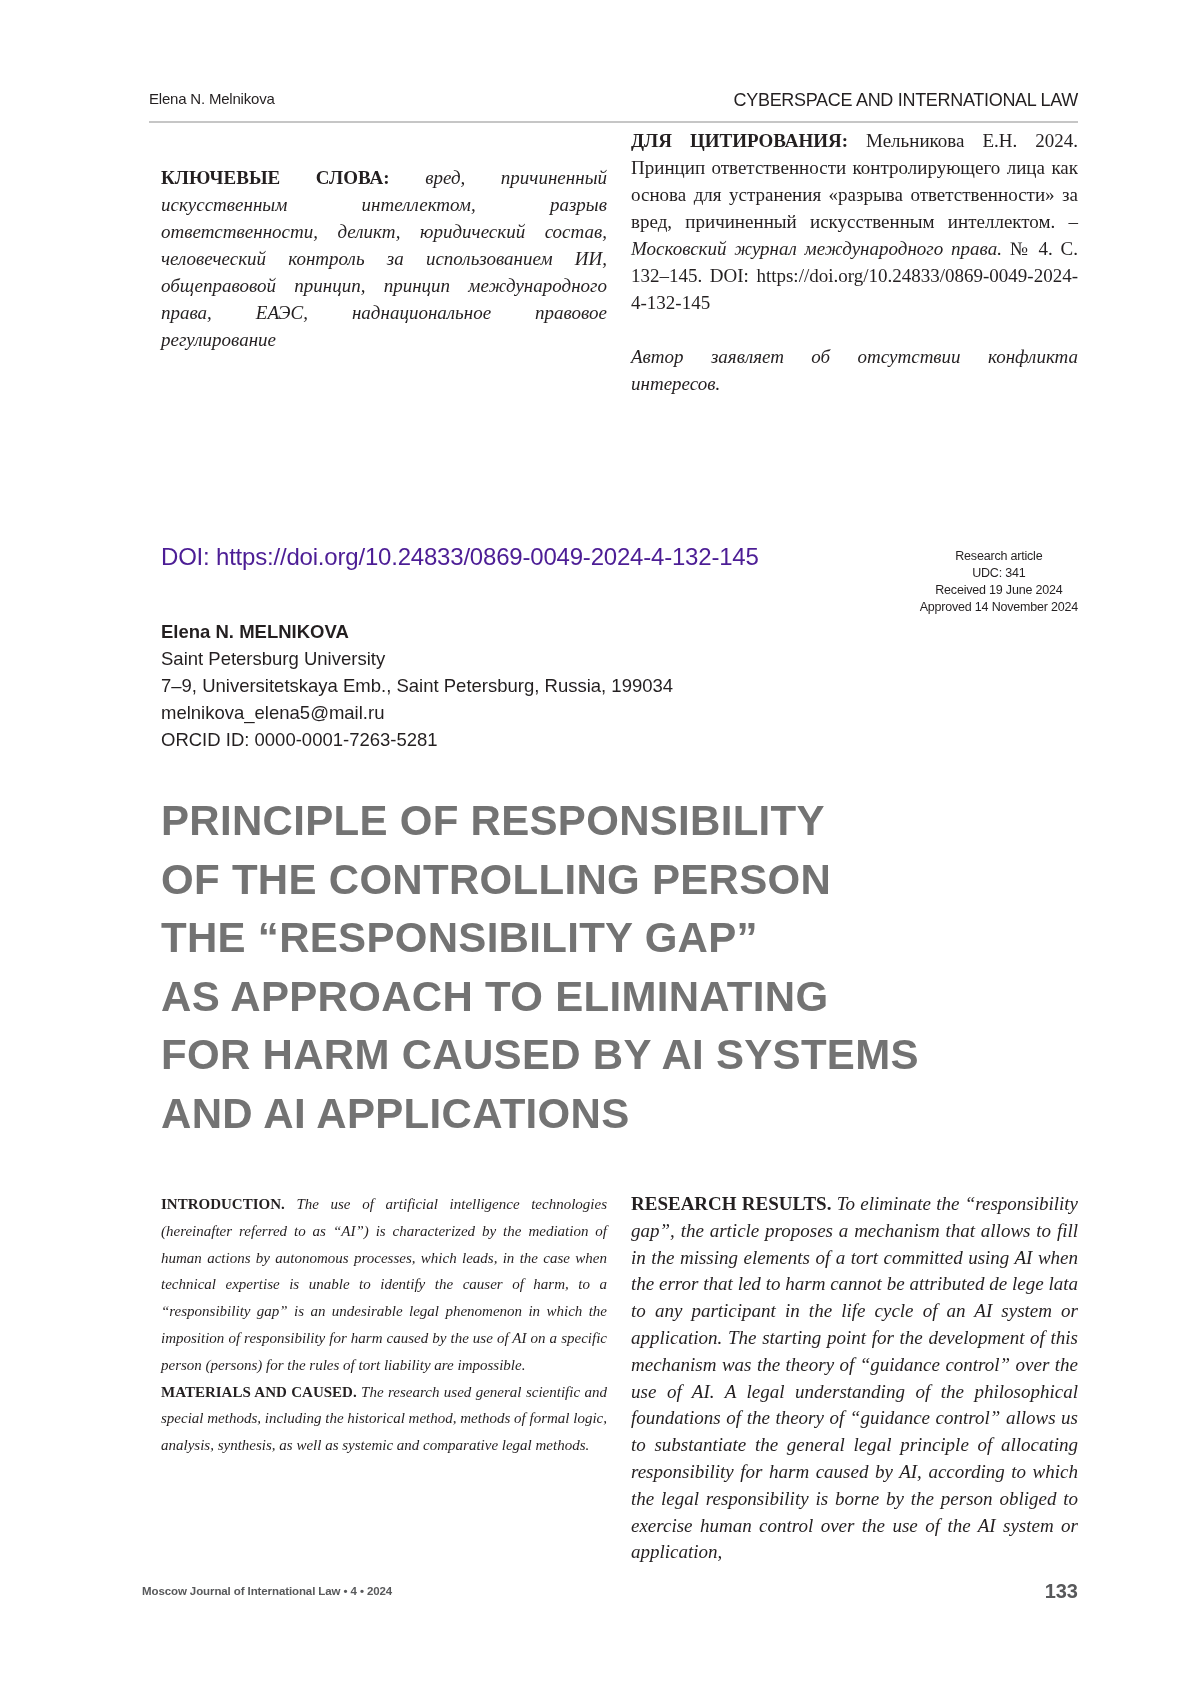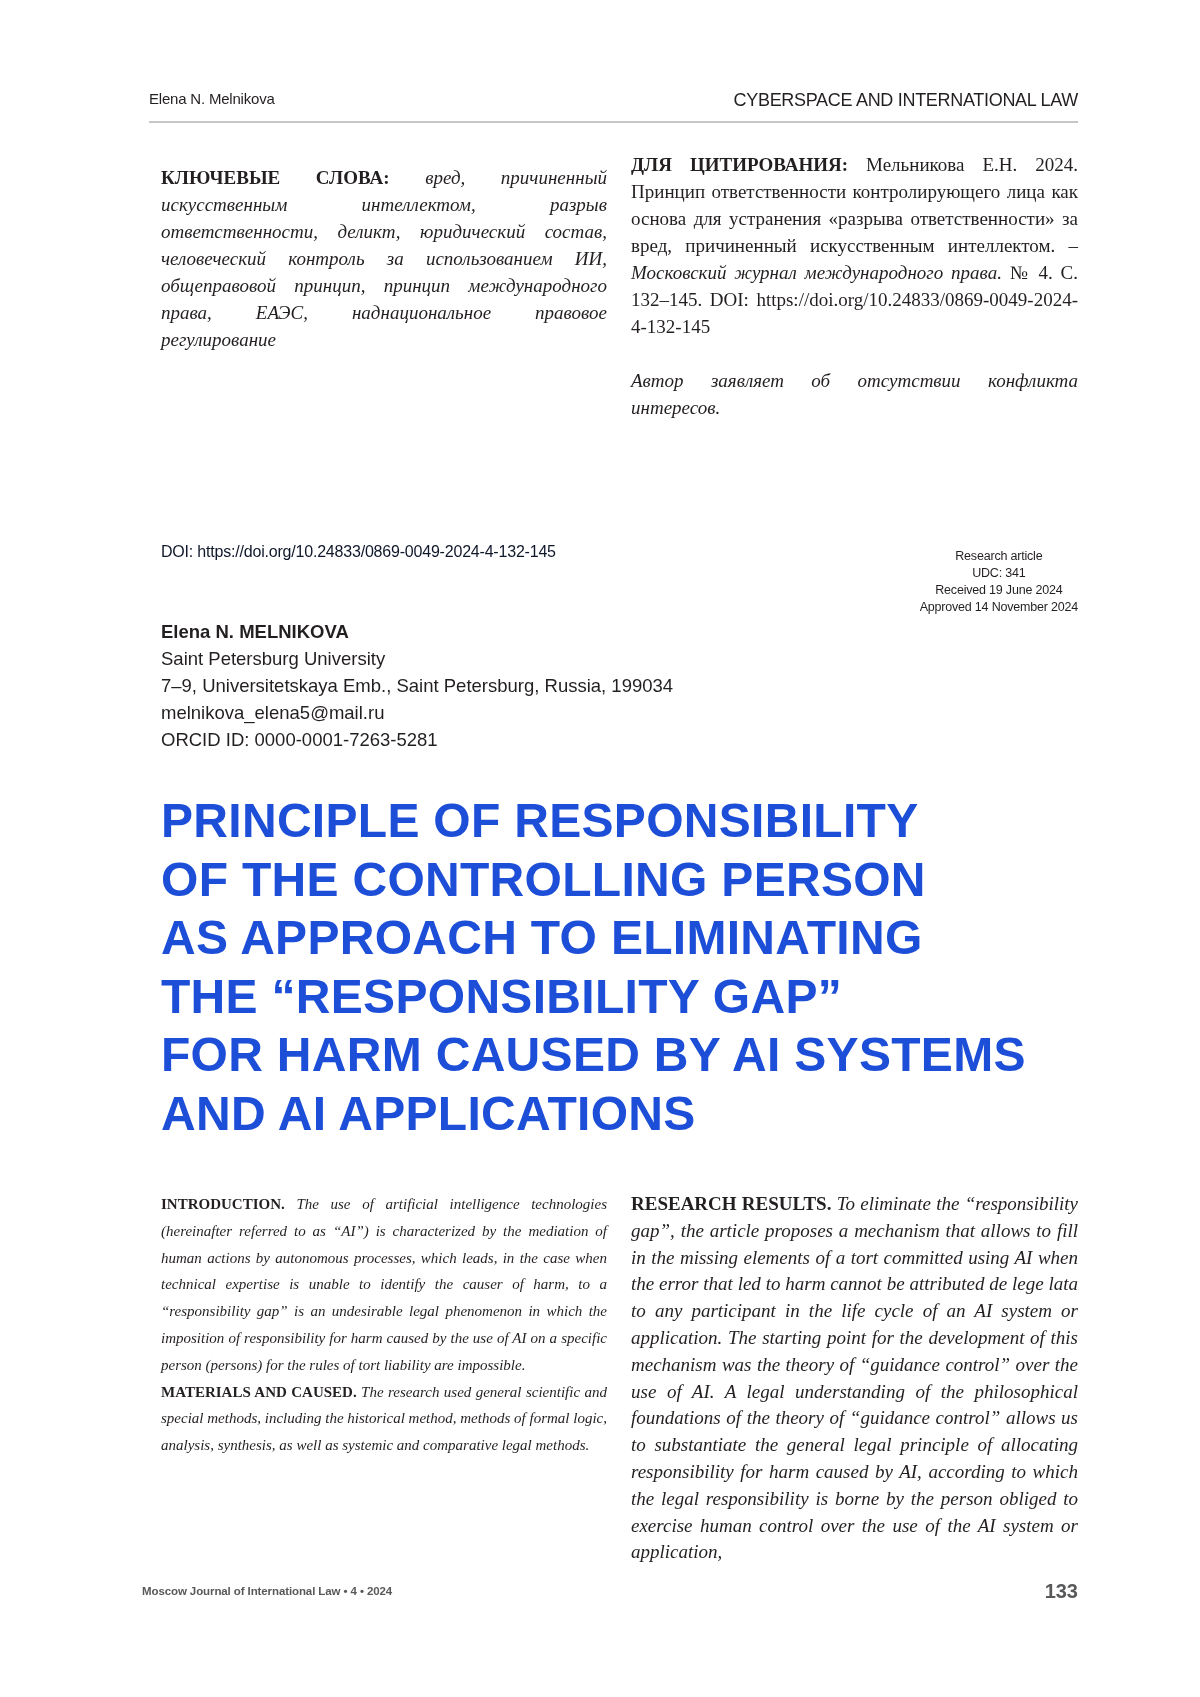--- a/index.html
+++ b/index.html
@@ -12,34 +12,34 @@
   #run-author { left: 149px; top: 90px; font-size: 15px; letter-spacing: -0.2px; color: #231f20; }
   #run-section { right: 122px; top: 90px; font-size: 18px; letter-spacing: -0.3px; color: #231f20; text-align: right; }
   #header-rule { left: 149px; top: 121px; width: 929px; height: 2px; background: #c6c6c6; }
 
   
   .col { position: absolute; font-size: 19px; line-height: 27px; text-align: justify; hyphens: manual; color: #231f20; }
   .col p { margin: 0; }
   .col .lbl { font-weight: bold; font-style: normal; }
   .col .it { font-style: italic; }
   #ru-left { left: 161px; top: 137px; width: 446px; }
-  #ru-right { left: 631px; top: 151px; width: 447px; }
+  #ru-right { left: 631px; top: 127px; width: 447px; }
   .gap { height: 27px; }
 
   
-  #doi-line { left: 161px; top: 543px; font-size: 16px; letter-spacing: -0.2px; color: #0f172a; }
+  #doi-line { left: 161px; top: 543px; font-size: 24px; letter-spacing: -0.2px; color: #4c1d95; }
   #article-meta { right: 122px; top: 548px; font-size: 12.5px; line-height: 17px; text-align: center; color: #231f20; letter-spacing: -0.2px; }
 
   
   #author-block { left: 161px; top: 618px; font-size: 18.5px; line-height: 27px; color: #231f20; }
   #author-block div { white-space: nowrap; }
   #author-name { font-weight: bold; }
 
   
-  #article-title { left: 161px; top: 792px; font-size: 48px; line-height: 58.5px; font-weight: bold; color: #1d4ed8; letter-spacing: 0.3px; }
+  #article-title { left: 161px; top: 792px; font-size: 42px; line-height: 58.5px; font-weight: bold; color: #737373; letter-spacing: 0.3px; }
   #article-title div { white-space: nowrap; }
 
   
   #abs-left { left: 161px; top: 1191px; width: 446px; line-height: 26.8px; font-size: 15px; }
   #abs-right { left: 631px; top: 1191px; width: 447px; line-height: 26.8px; font-size: 19px; }
 
   
   #footer-journal { left: 142px; top: 1585px; font-size: 11.5px; color: #58595b; font-weight: bold; letter-spacing: -0.1px; }
   #page-number { right: 122px; top: 1580px; font-size: 20px; font-weight: bold; color: #58595b; }
 </style>
@@ -82,22 +82,22 @@
   <div id="author-name">Elena N. MELNIKOVA</div>
   <div>Saint Petersburg University</div>
   <div>7–9, Universitetskaya Emb., Saint Petersburg, Russia, 199034</div>
   <div>melnikova_elena5@mail.ru</div>
   <div>ORCID ID: 0000-0001-7263-5281</div>
 </div>
 
 <div id="article-title" class="abs sans">
   <div>PRINCIPLE OF RESPONSIBILITY</div>
   <div>OF THE CONTROLLING PERSON</div>
+  <div>THE “RESPONSIBILITY GAP”</div>
   <div>AS APPROACH TO ELIMINATING</div>
-  <div>THE “RESPONSIBILITY GAP”</div>
   <div>FOR HARM CAUSED BY AI SYSTEMS</div>
   <div>AND AI APPLICATIONS</div>
 </div>
 
 <div id="abs-left" class="col serif">
   <p>
     <span class="lbl">INTRODUCTION.</span>
     <span class="it">The use of artificial intelligence technologies (hereinafter referred to as “AI”) is characterized by the mediation of human actions by autonomous processes, which leads, in the case when technical expertise is unable to identify the causer of harm, to a “responsibility gap” is an undesirable legal phenomenon in which the imposition of responsibility for harm caused by the use of AI on a specific person (persons) for the rules of tort liability are impossible.</span>
   </p>
   <p>

